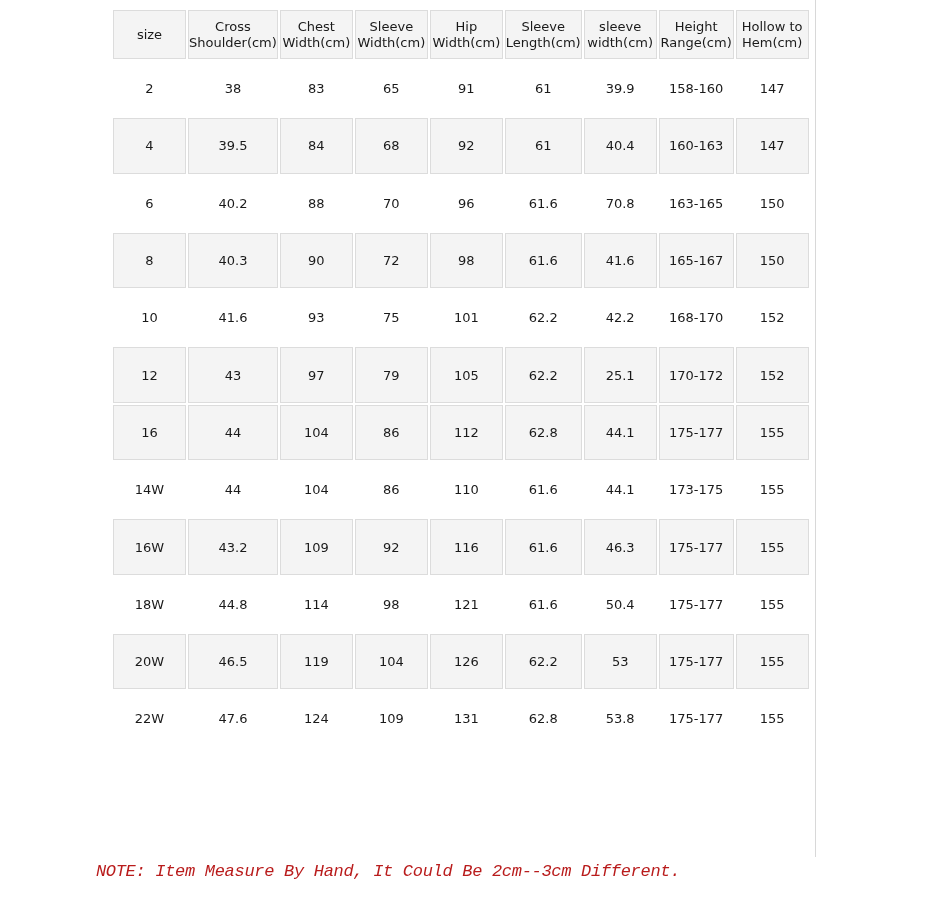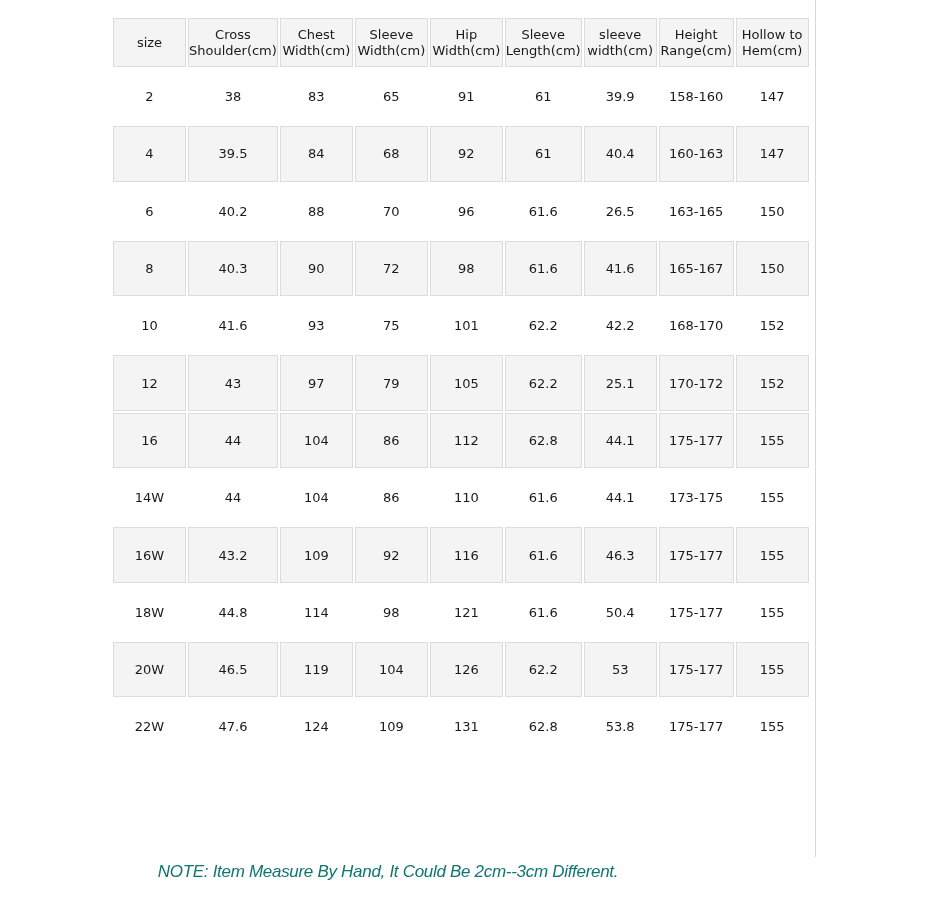--- a/index.html
+++ b/index.html
@@ -11,21 +11,21 @@
       width: 932px;
       height: 899px;
       position: relative;
       overflow: hidden;
       font-family: "DejaVu Sans", "Liberation Sans", sans-serif;
       color: #1a1a1a;
     }
     .size-chart {
       position: absolute;
       left: 111px;
-      top: 16px;
+      top: 8px;
       border-collapse: separate;
       border-spacing: 2px;
       table-layout: fixed;
     }
     .size-chart td {
       text-align: center;
       vertical-align: middle;
       font-size: 13px;
       line-height: 17px;
       padding: 0;
@@ -54,25 +54,25 @@
       width: 1px;
       height: 857px;
       background: #d8d8d8;
     }
     .note {
       position: absolute;
       left: 0;
       top: 862px;
       width: 776px;
       text-align: center;
-      font-family: Liberation Sans, sans-serif;
+      font-family: Liberation Mono, monospace;
       font-style: italic;
       font-size: 17px;
       letter-spacing: -0.3px;
-      color: #0f766e;
+      color: #b91c1c;
     }
   </style>
 </head>
 <body>
 
 <table class="size-chart">
   <colgroup>
     <col style="width:73px">
     <col style="width:86px">
     <col style="width:73px">
@@ -118,21 +118,21 @@
       <td>160-163</td>
       <td>147</td>
     </tr>
     <tr class="data plain">
       <td>6</td>
       <td>40.2</td>
       <td>88</td>
       <td>70</td>
       <td>96</td>
       <td>61.6</td>
-      <td>26.5</td>
+      <td>70.8</td>
       <td>163-165</td>
       <td>150</td>
     </tr>
     <tr class="data shaded">
       <td>8</td>
       <td>40.3</td>
       <td>90</td>
       <td>72</td>
       <td>98</td>
       <td>61.6</td>

